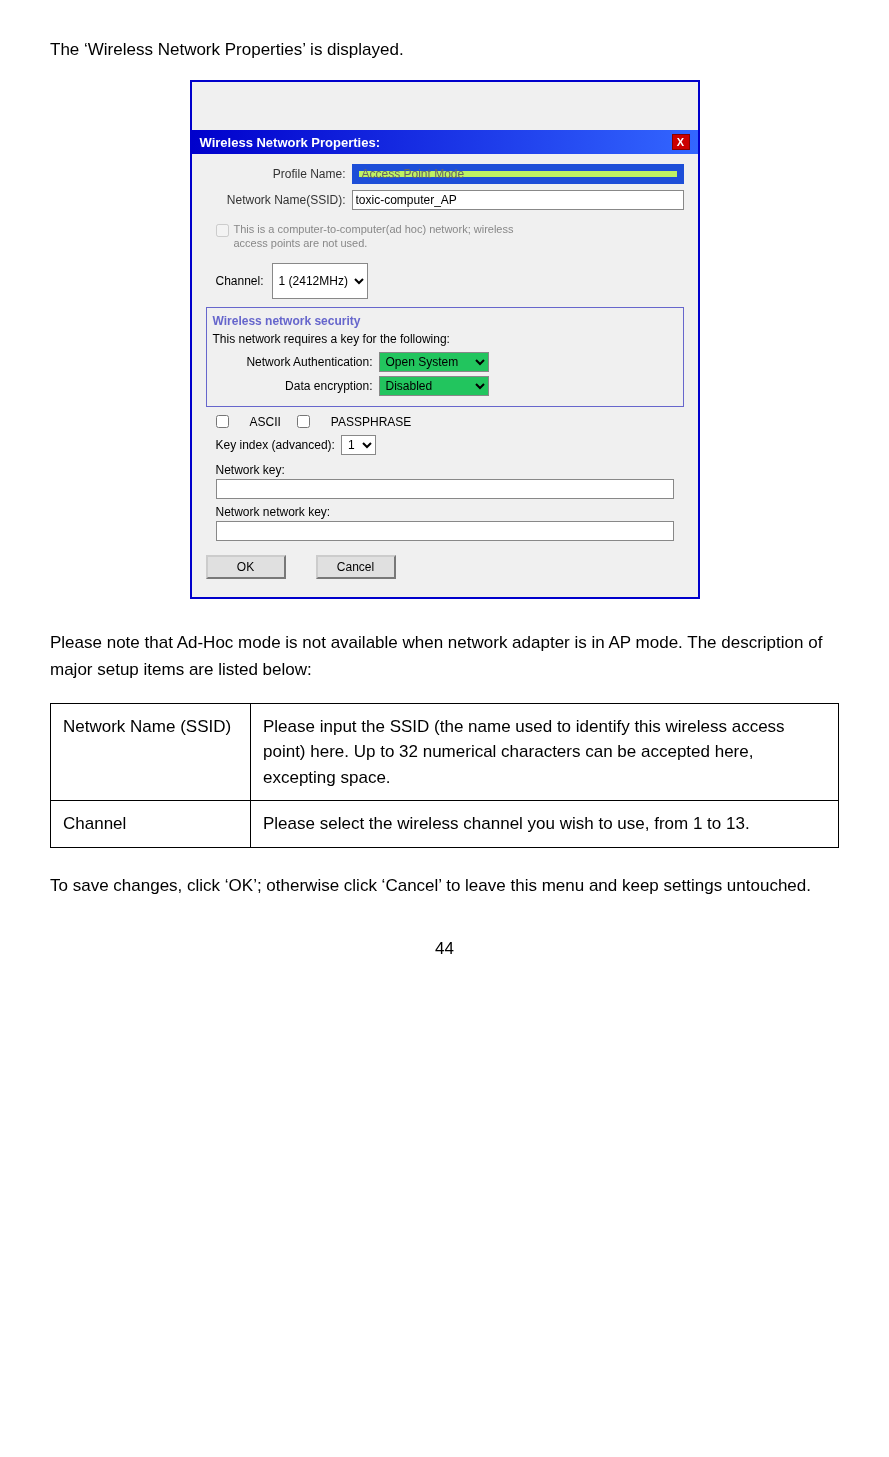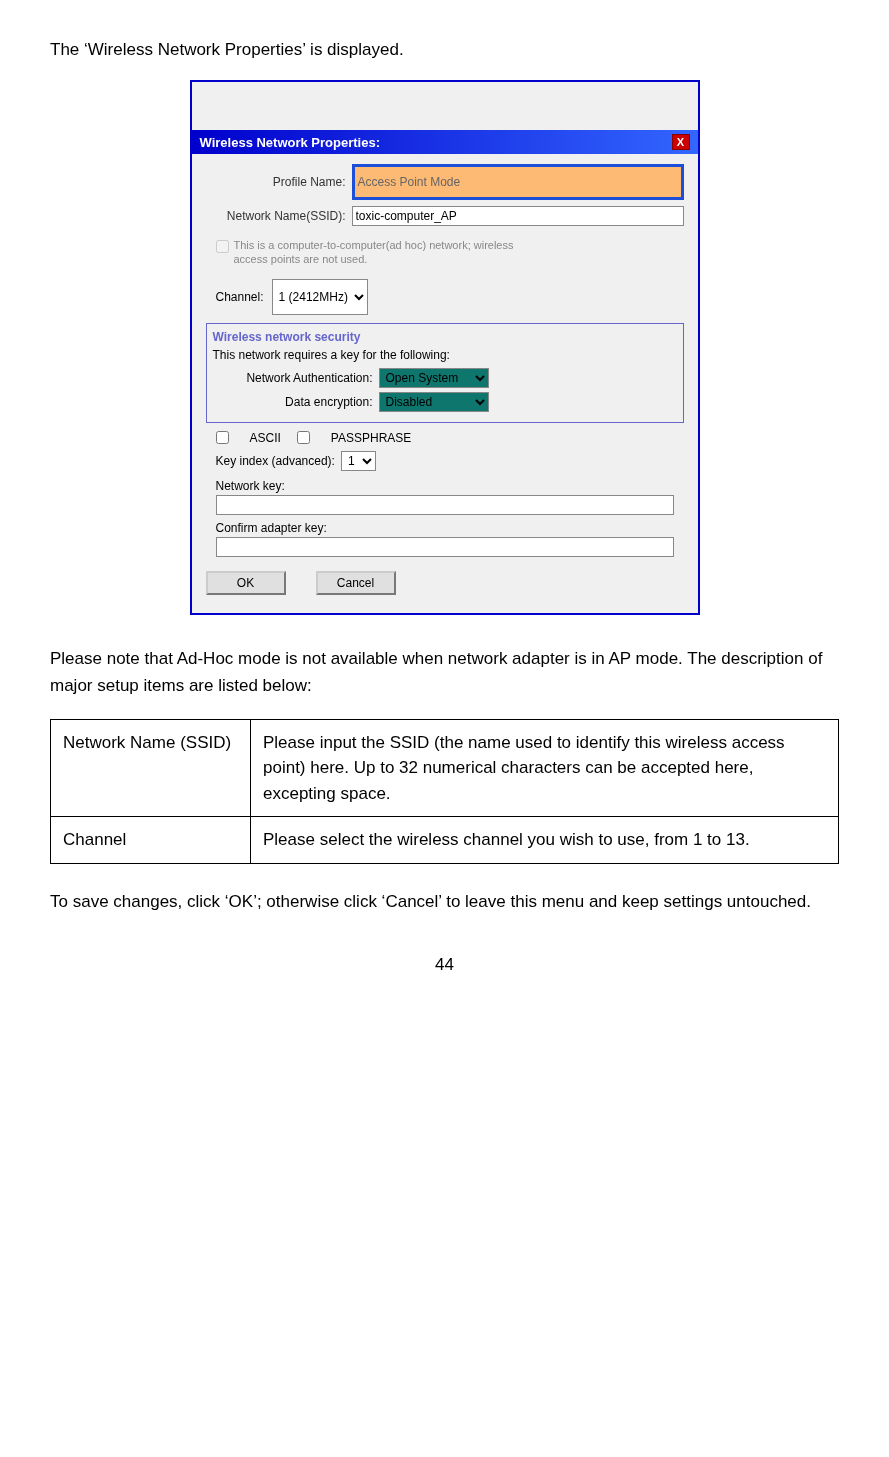--- a/index.html
+++ b/index.html
@@ -63,23 +63,23 @@
     }
     .form-label {
       text-align: right;
       min-width: 140px;
       margin-right: 6px;
       font-size: 12px;
       color: #333;
     }
     .form-input {
       flex: 1;
-      height: 36px;
-      border: 3px solid #1d4ed8;
-      background: #fdba74;
+      height: 20px;
+      border: 7px solid #1d4ed8;
+      background: #bef264;
       font-size: 12px;
       padding: 1px 3px;
       color: #666;
     }
     .form-input-value {
       flex: 1;
       height: 20px;
       border: 1px solid #888;
       background: white;
       font-size: 12px;
@@ -144,21 +144,21 @@
     .security-label {
       text-align: right;
       min-width: 160px;
       margin-right: 6px;
       font-size: 12px;
     }
     .security-select {
       font-size: 12px;
       height: 20px;
       border: 1px solid #888;
-      background: #0f766e;
+      background: #22c55e;
       padding: 0 2px;
       min-width: 110px;
     }
     .checkbox-row {
       display: flex;
       align-items: center;
       margin: 6px 0;
       padding-left: 10px;
       gap: 16px;
     }
@@ -327,21 +327,21 @@
       <div class="key-index-row">
         <span class="key-index-label">Key index (advanced):</span>
         <select class="key-index-select">
           <option>1</option>
         </select>
       </div>
 
       <div class="network-key-section">
         <div class="network-key-label">Network key:</div>
         <input type="password" class="network-key-input" style="">
-        <div class="confirm-key-label">Confirm adapter key:</div>
+        <div class="confirm-key-label">Network network key:</div>
         <input type="password" class="confirm-key-input" style="">
       </div>
 
       <div class="dialog-buttons">
         <button class="dialog-btn">OK</button>
         <button class="dialog-btn">Cancel</button>
       </div>
 
     </div>
   </div>

